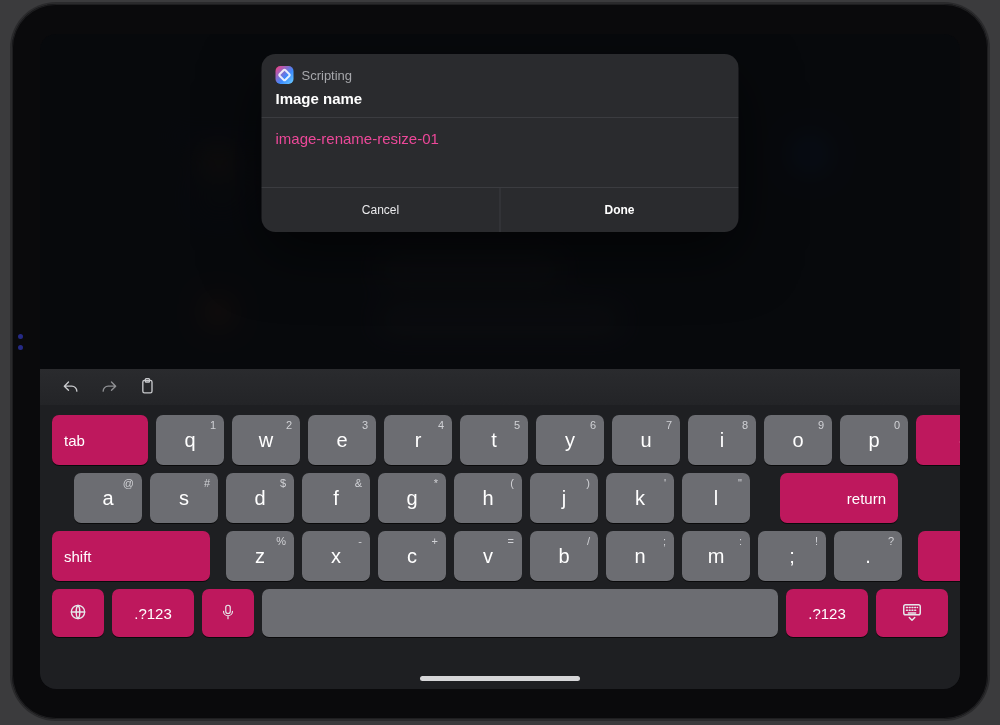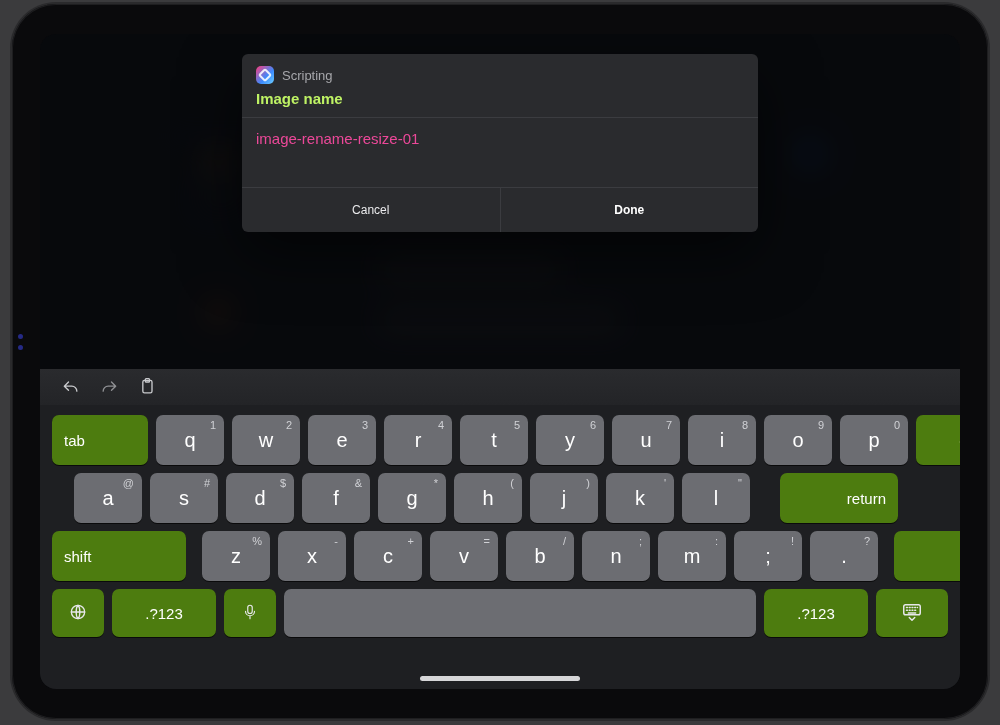--- a/index.html
+++ b/index.html
@@ -33,32 +33,32 @@
   .row    { position: absolute; left: 340px; right: 200px; height: 22px; background: #2a2c30; border-radius: 8px; }
   .row.r1 { top: 225px; width: 180px; }
   .row.r2 { top: 275px; width: 240px; }
   .row.r3 { top: 155px; width: 100px; }
   .shade { position: absolute; inset: 0; background: rgba(2,4,8,.55); }
 
   
   .sheet {
     position: absolute;
     top: 20px; left: 50%; transform: translateX(-50%);
-    width: 516px;
+    width: 477px;
     background: #2a2b2e;
-    border-radius: 6px;
+    border-radius: 14px;
     box-shadow: 0 22px 60px rgba(0,0,0,.55);
     overflow: hidden;
     font-size: 15px;
     color: #e9e9ea;
   }
   .sheet-head { display: flex; align-items: center; gap: 8px; padding: 12px 14px 4px; color: #a6a7ab; font-size: 13px; }
   .scripting-icon { width: 18px; height: 18px; border-radius: 5px; background: linear-gradient(135deg,#ff3b7b 0%, #3b8bff 60%, #6ed0ff 100%); position: relative; }
   .scripting-icon::after { content: ""; position: absolute; inset: 4px; border: 2px solid rgba(255,255,255,.85); border-radius: 2px; transform: rotate(45deg); }
-  .sheet-title { padding: 2px 14px 10px; font-weight: 600; font-size: 15px; color: #bef264; }
+  .sheet-title { padding: 2px 14px 10px; font-weight: 600; font-size: 15px; color: #ffffff; }
   .sheet-sep { height: 1px; background: #3b3c40; }
   .sheet-input-wrap { padding: 12px 14px 40px; }
   .sheet-input {
     width: 100%; background: transparent; border: none; outline: none;
     color: #ec4899; font-size: 15px;
     caret-color: #2f82ff;
   }
   .sheet-actions { display: grid; grid-template-columns: 1fr 1px 1fr; }
   .sheet-actions .divider { background: #3b3c40; }
   .sheet-btn { height: 44px; display: flex; align-items: center; justify-content: center; color: #eaeaec; font-size: 12px; cursor: pointer; }
@@ -93,29 +93,29 @@
     height: 50px;
     display: flex; align-items: center; justify-content: center;
     font-size: 20px;
     box-shadow: 0 1px 0 rgba(0,0,0,.65);
     user-select: none;
     cursor: pointer;
     flex: 0 0 auto;
   }
   .key .alt { position: absolute; top: 4px; right: 8px; font-size: 11px; color: #d0d1d5; }
   .key.letter { width: 68px; }
-  .key.fn { background: #4d7c0f; font-size: 15px; }
+  .key.fn { background: #be185d; font-size: 15px; }
   .key.tab { width: 96px; justify-content: flex-start; padding-left: 12px; }
   .key.del { width: 96px; justify-content: flex-end; padding-right: 12px; }
   .key.caps { width: 118px; justify-content: flex-start; padding-left: 12px; }
   .key.return { width: 118px; justify-content: flex-end; padding-right: 12px; }
-  .key.shift { width: 134px; justify-content: flex-start; padding-left: 12px; }
+  .key.shift { width: 158px; justify-content: flex-start; padding-left: 12px; }
   .key.shift.right { justify-content: flex-end; padding-left: 0; padding-right: 12px; }
   .key.space { flex: 1; background: #6c6d72; }
-  .key.sym { width: 104px; }
+  .key.sym { width: 82px; }
   .key.globe { width: 52px; }
   .key.mic { width: 52px; }
   .key.hide { width: 72px; }
   .krow.bottom .key { height: 48px; }
 
   .indent-1 { width: 30px; }
   .indent-2 { width: 14px; }
 
   
   .home-ind { position: absolute; left: 50%; transform: translateX(-50%); bottom: 8px; width: 160px; height: 5px; border-radius: 3px; background: #eaeaec; opacity: .9; }

